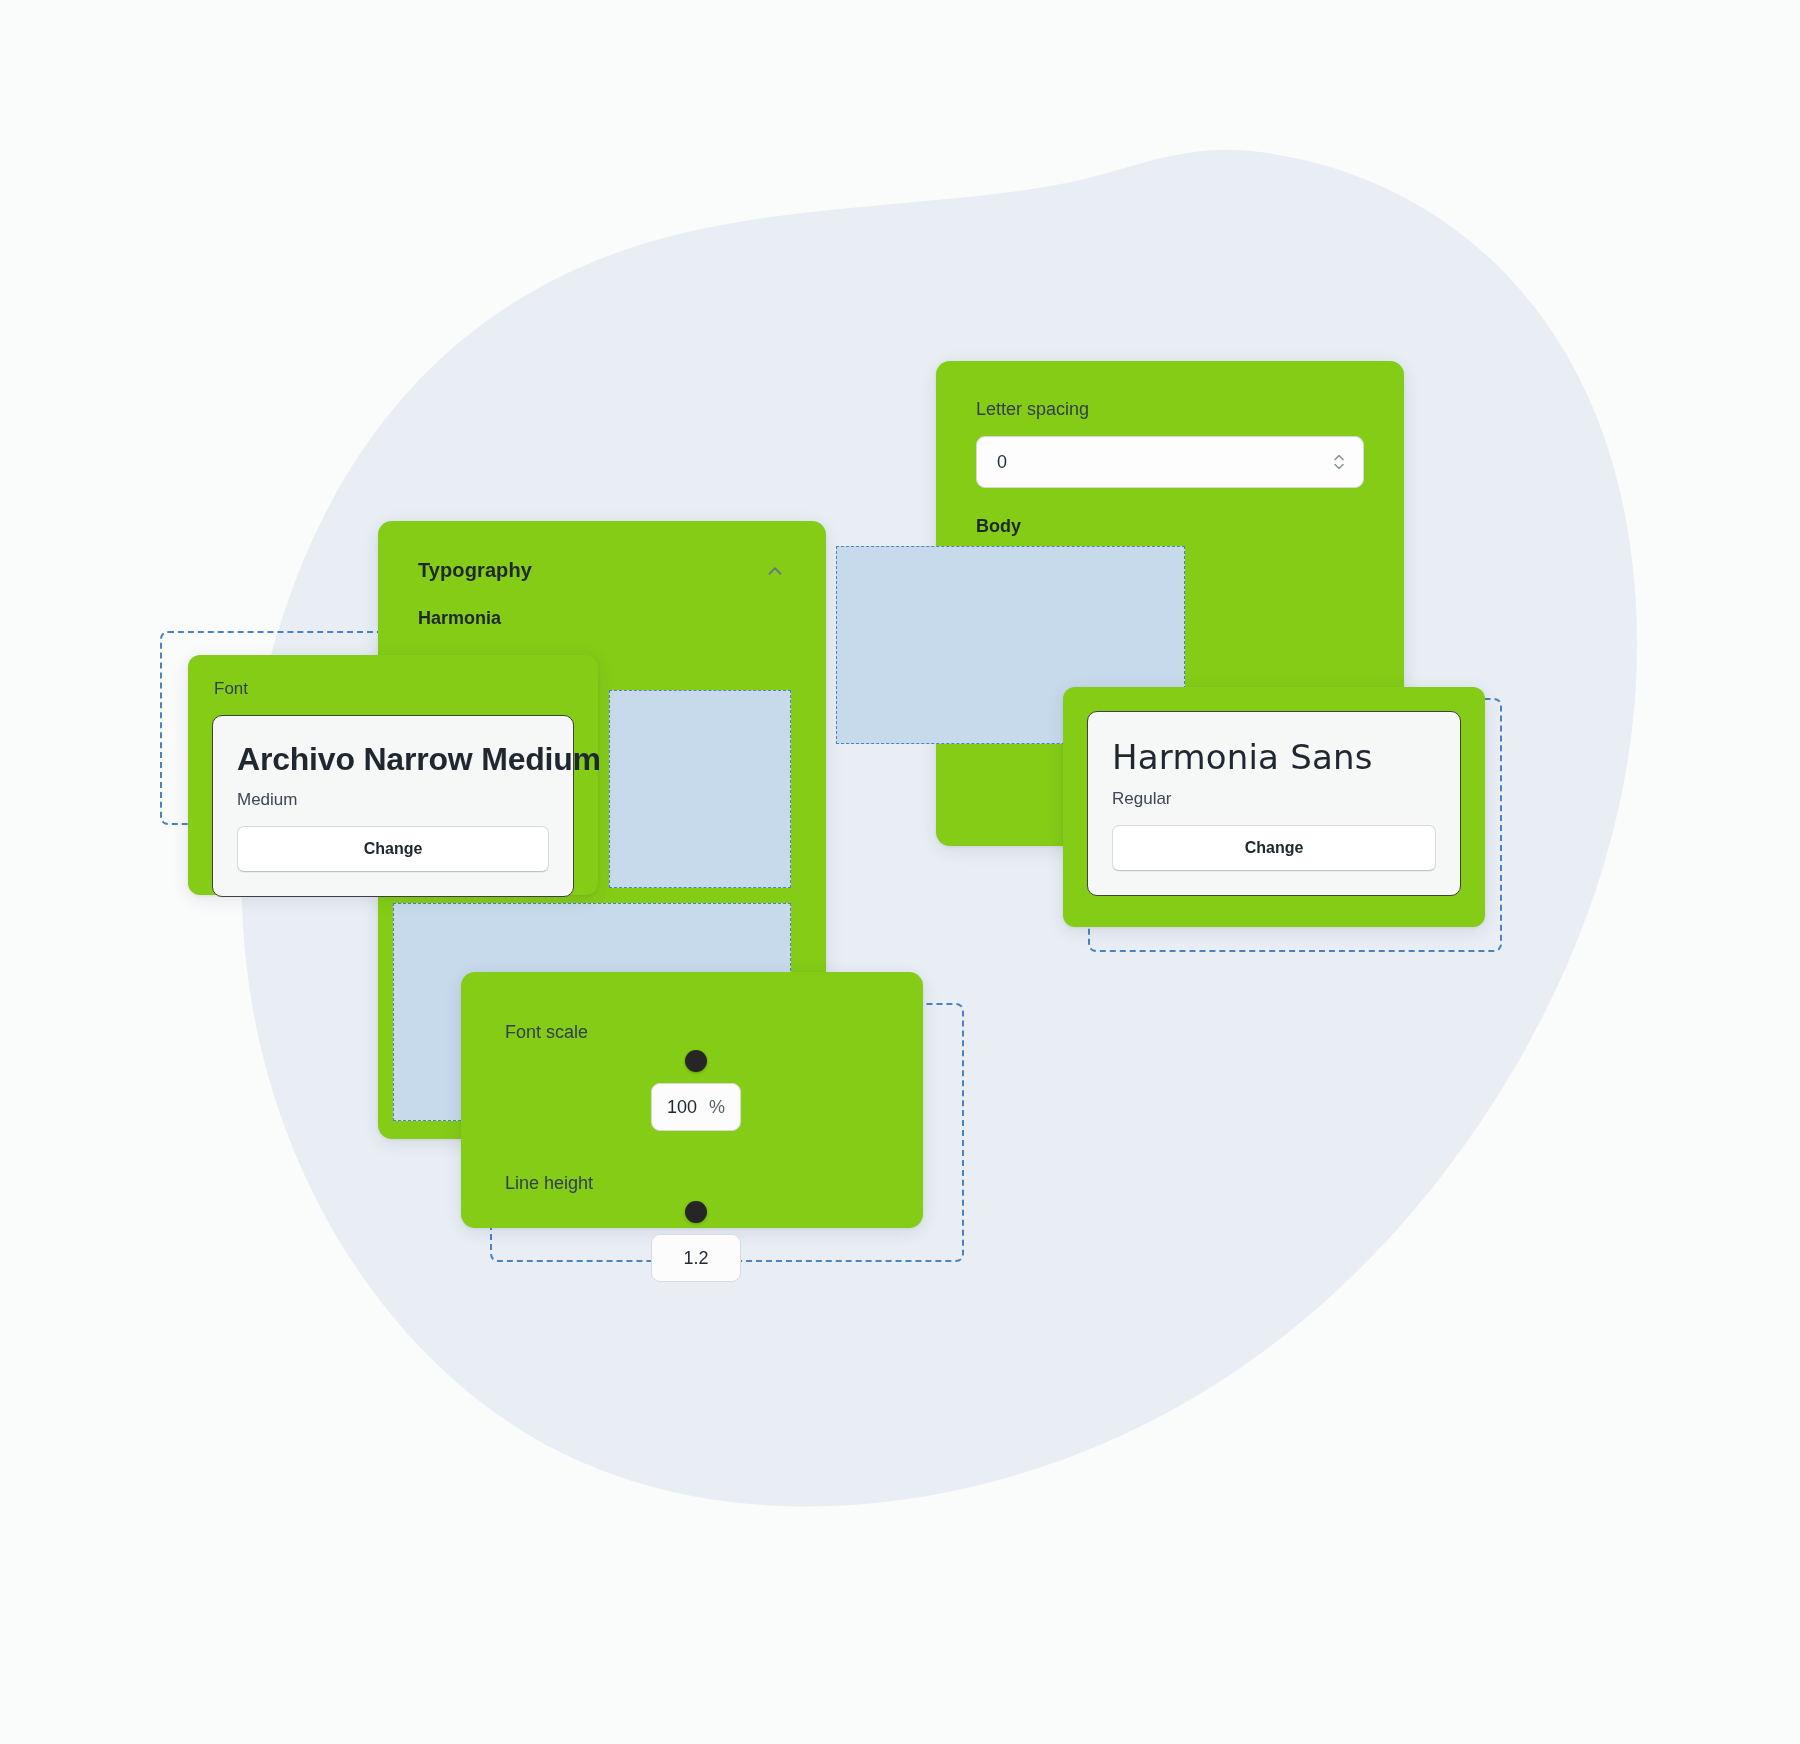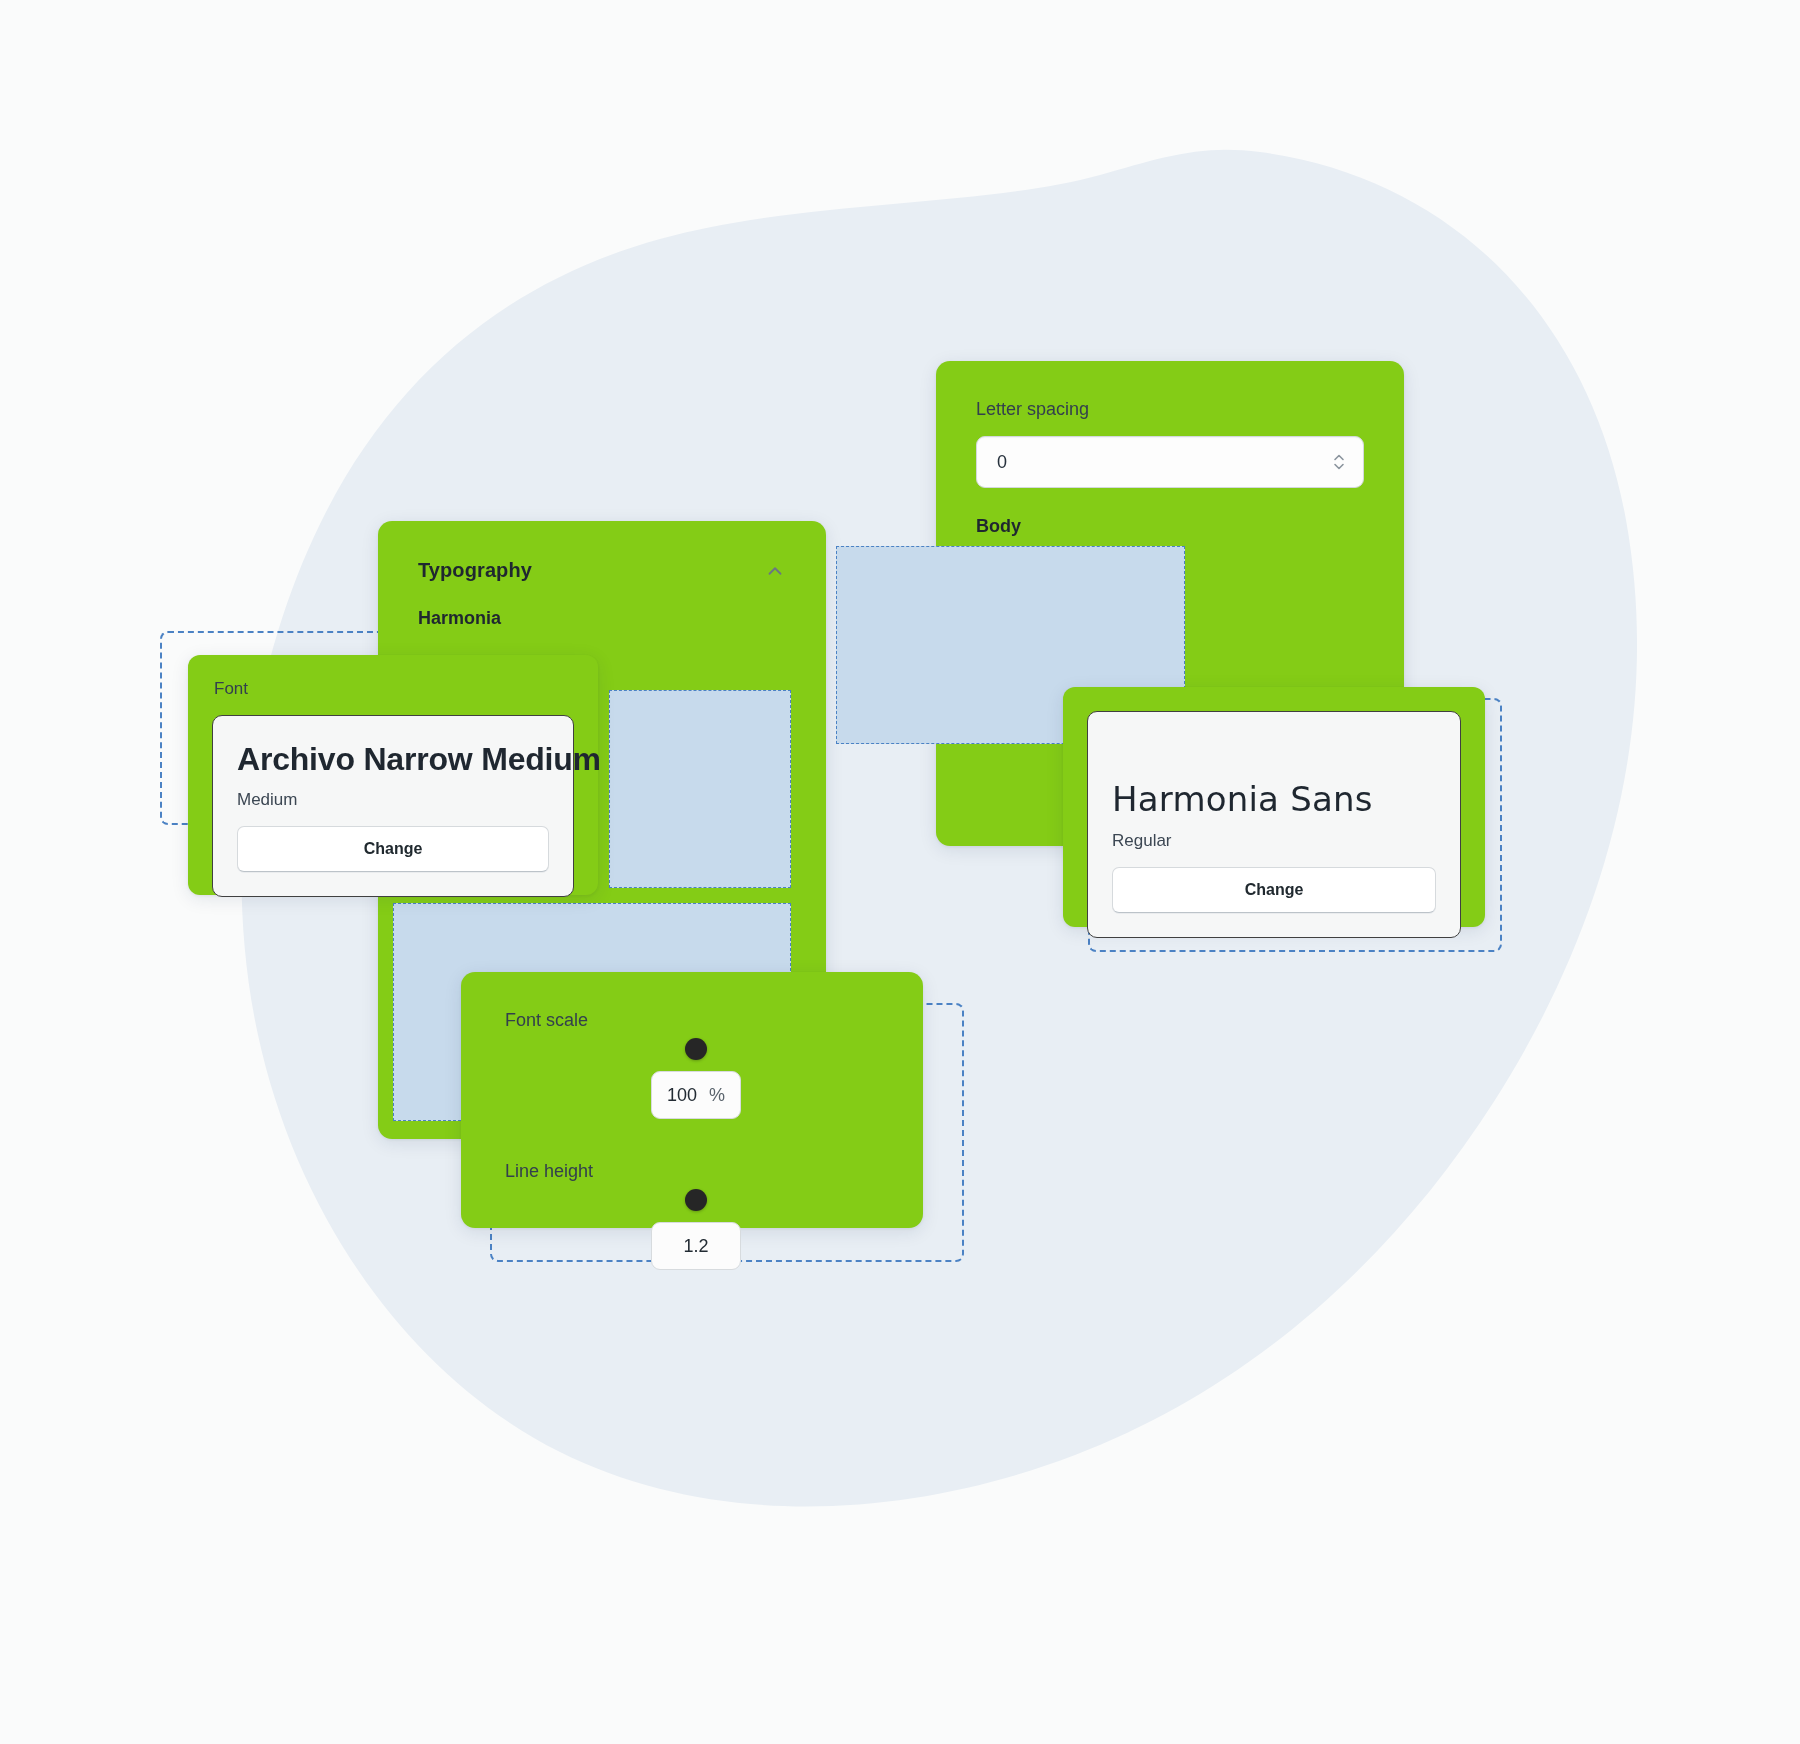--- a/index.html
+++ b/index.html
@@ -104,21 +104,20 @@
     color: #1f2730;
     font-family: "Liberation Sans Narrow", "Liberation Sans", sans-serif;
     letter-spacing: -0.2px;
     white-space: nowrap;
   }
   .font-name-lg.light {
     font-weight: 400;
     font-size: 34px;
     letter-spacing: .2px;
     font-family: "DejaVu Sans", sans-serif;
-    margin-top: 42px;
   }
   .font-style-sm {
     font-size: 17px;
     color: #3c4753;
     margin-top: 12px;
   }
   .change-btn {
     display: block;
     width: 100%;
     margin-top: 16px;
@@ -250,21 +249,21 @@
     border-radius: 9px;
     display: flex;
     align-items: center;
     justify-content: center;
     gap: 12px;
     font-size: 18px;
     color: #222b33;
     flex: none;
   }
   .slider-value .unit { color: #5a646d; }
-  .sliders-inner { padding: 38px 36px 0 44px; }
+  .sliders-inner { padding: 50px 36px 0 44px; }
   .slider-group + .slider-group { margin-top: 42px; }
 </style>
 </head>
 <body>
 
 <svg id="blob-layer" viewBox="0 0 1800 1744" xmlns="http://www.w3.org/2000/svg" aria-hidden="true">
   <path d="M1260 152
            C1455 178 1590 320 1626 520
            C1664 730 1600 935 1495 1100
            C1390 1265 1245 1390 1075 1455

